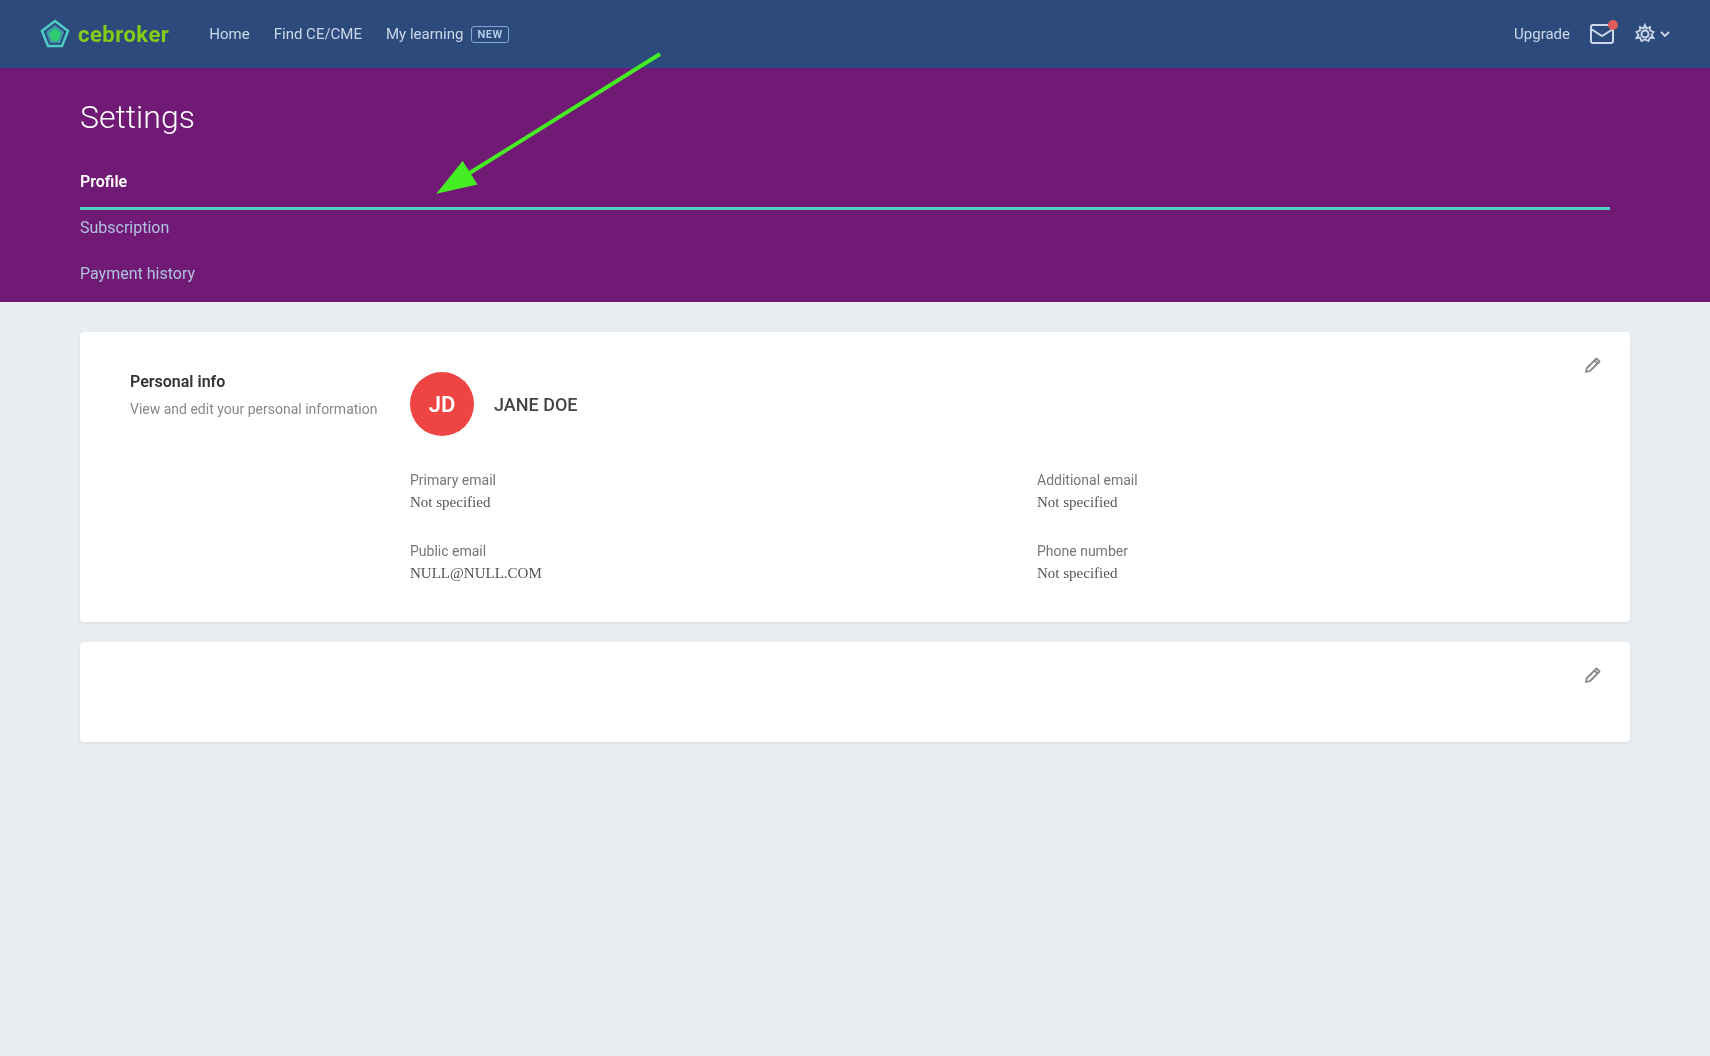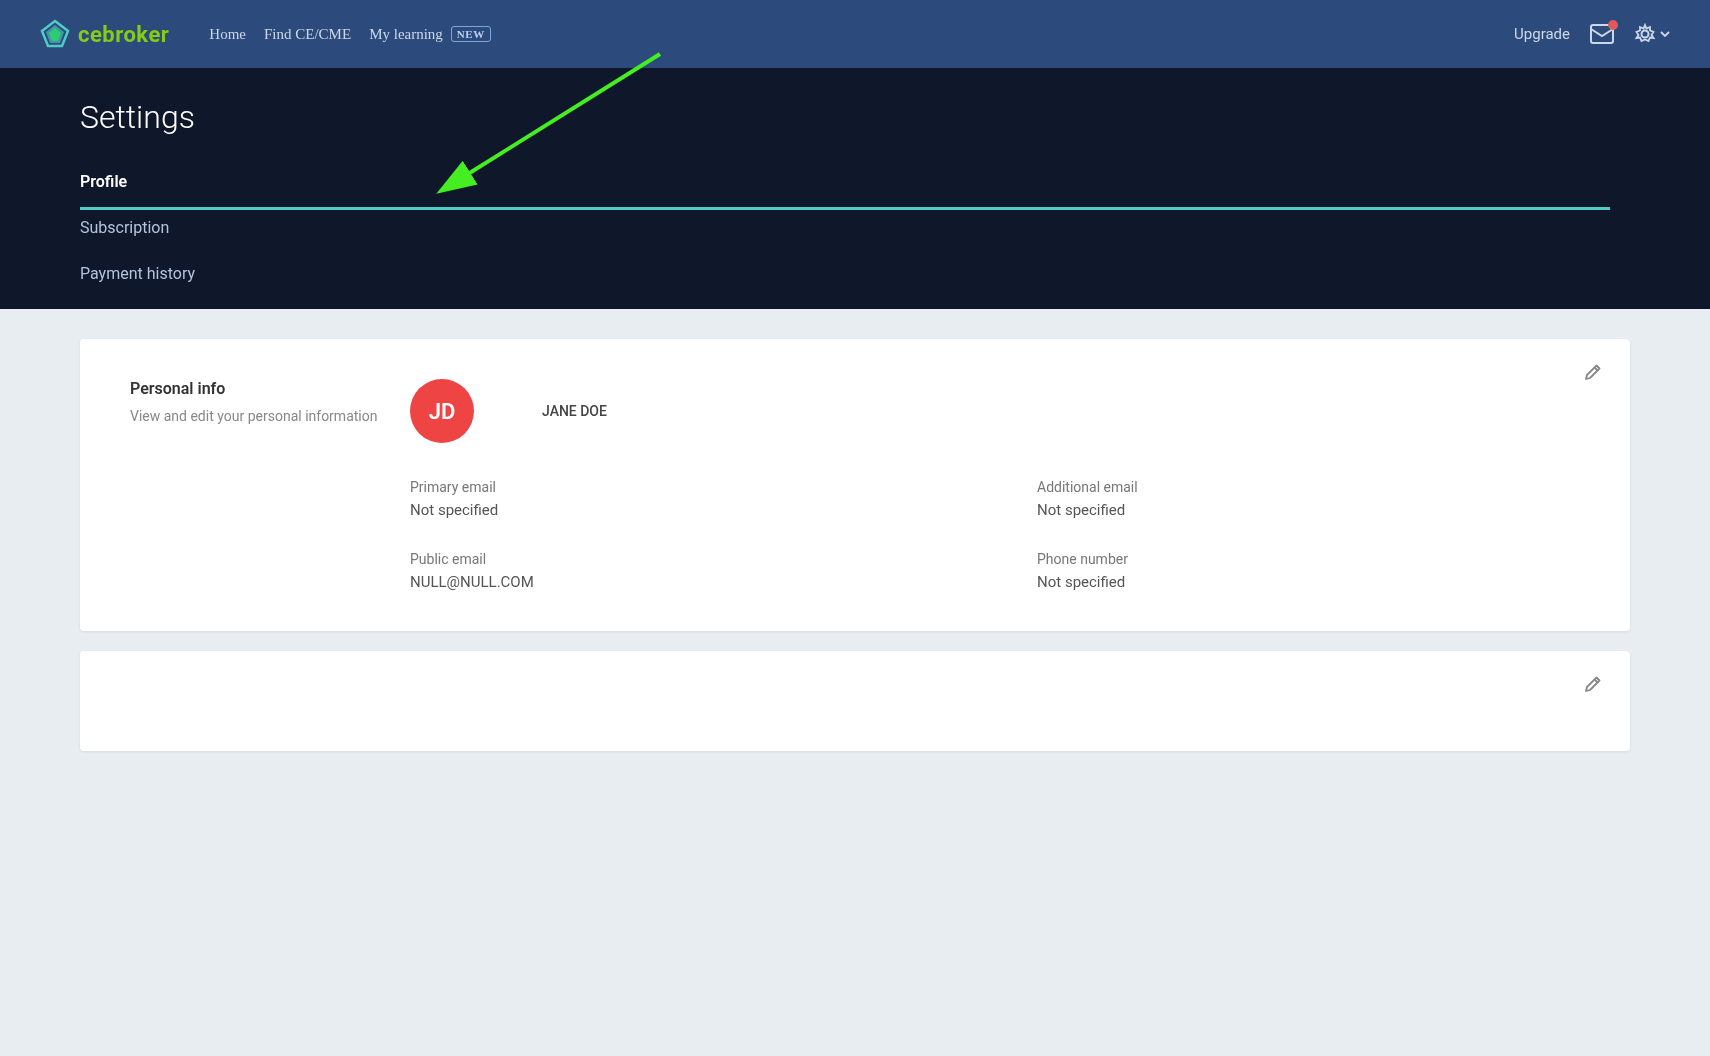--- a/index.html
+++ b/index.html
@@ -34,23 +34,22 @@
       font-size: 22px;
       font-weight: 400;
       letter-spacing: 0.5px;
     }
     .nav-logo-text span {
       font-weight: 700;
     }
     .nav-links {
       display: flex;
       align-items: center;
-      gap: 18px;
+      gap: 24px;
       flex: 1;
-      font-family: Liberation Serif, serif;
     }
     .nav-link {
       color: #ccd8e8;
       font-size: 15px;
       text-decoration: none;
       cursor: pointer;
     }
     .nav-link-my-learning {
       display: flex;
       align-items: center;
@@ -96,22 +95,22 @@
     .gear-dropdown {
       display: flex;
       align-items: center;
       gap: 4px;
       cursor: pointer;
       color: #ccd8e8;
     }
 
     
     .settings-header {
-      background: #0f172a;
-      padding: 30px 80px 7px 80px;
+      background: #701a75;
+      padding: 30px 80px 0 80px;
     }
     .settings-title {
       color: #fff;
       font-size: 32px;
       font-weight: 300;
       margin-bottom: 28px;
     }
     .settings-tabs {
       display: flex;
       gap: 0;
@@ -198,40 +197,40 @@
       background: #ef4444;
       display: flex;
       align-items: center;
       justify-content: center;
       color: #fff;
       font-size: 22px;
       font-weight: 600;
       flex-shrink: 0;
     }
     .user-name {
-      font-size: 14px;
+      font-size: 18px;
       color: #444;
       font-weight: 500;
-      margin-left: 48px;
     }
 
     
     .fields-grid {
       display: grid;
       grid-template-columns: 1fr 1fr;
       gap: 32px 84px;
     }
     .field-label {
       font-size: 14px;
       color: #777;
       margin-bottom: 6px;
     }
     .field-value {
       font-size: 15px;
       color: #555;
+      font-family: Liberation Serif, serif;
     }
 
     
     .card-stub {
       background: #fff;
       border-radius: 4px;
       padding: 40px 50px;
       height: 100px;
       position: relative;
       box-shadow: 0 1px 3px rgba(0,0,0,0.08);

